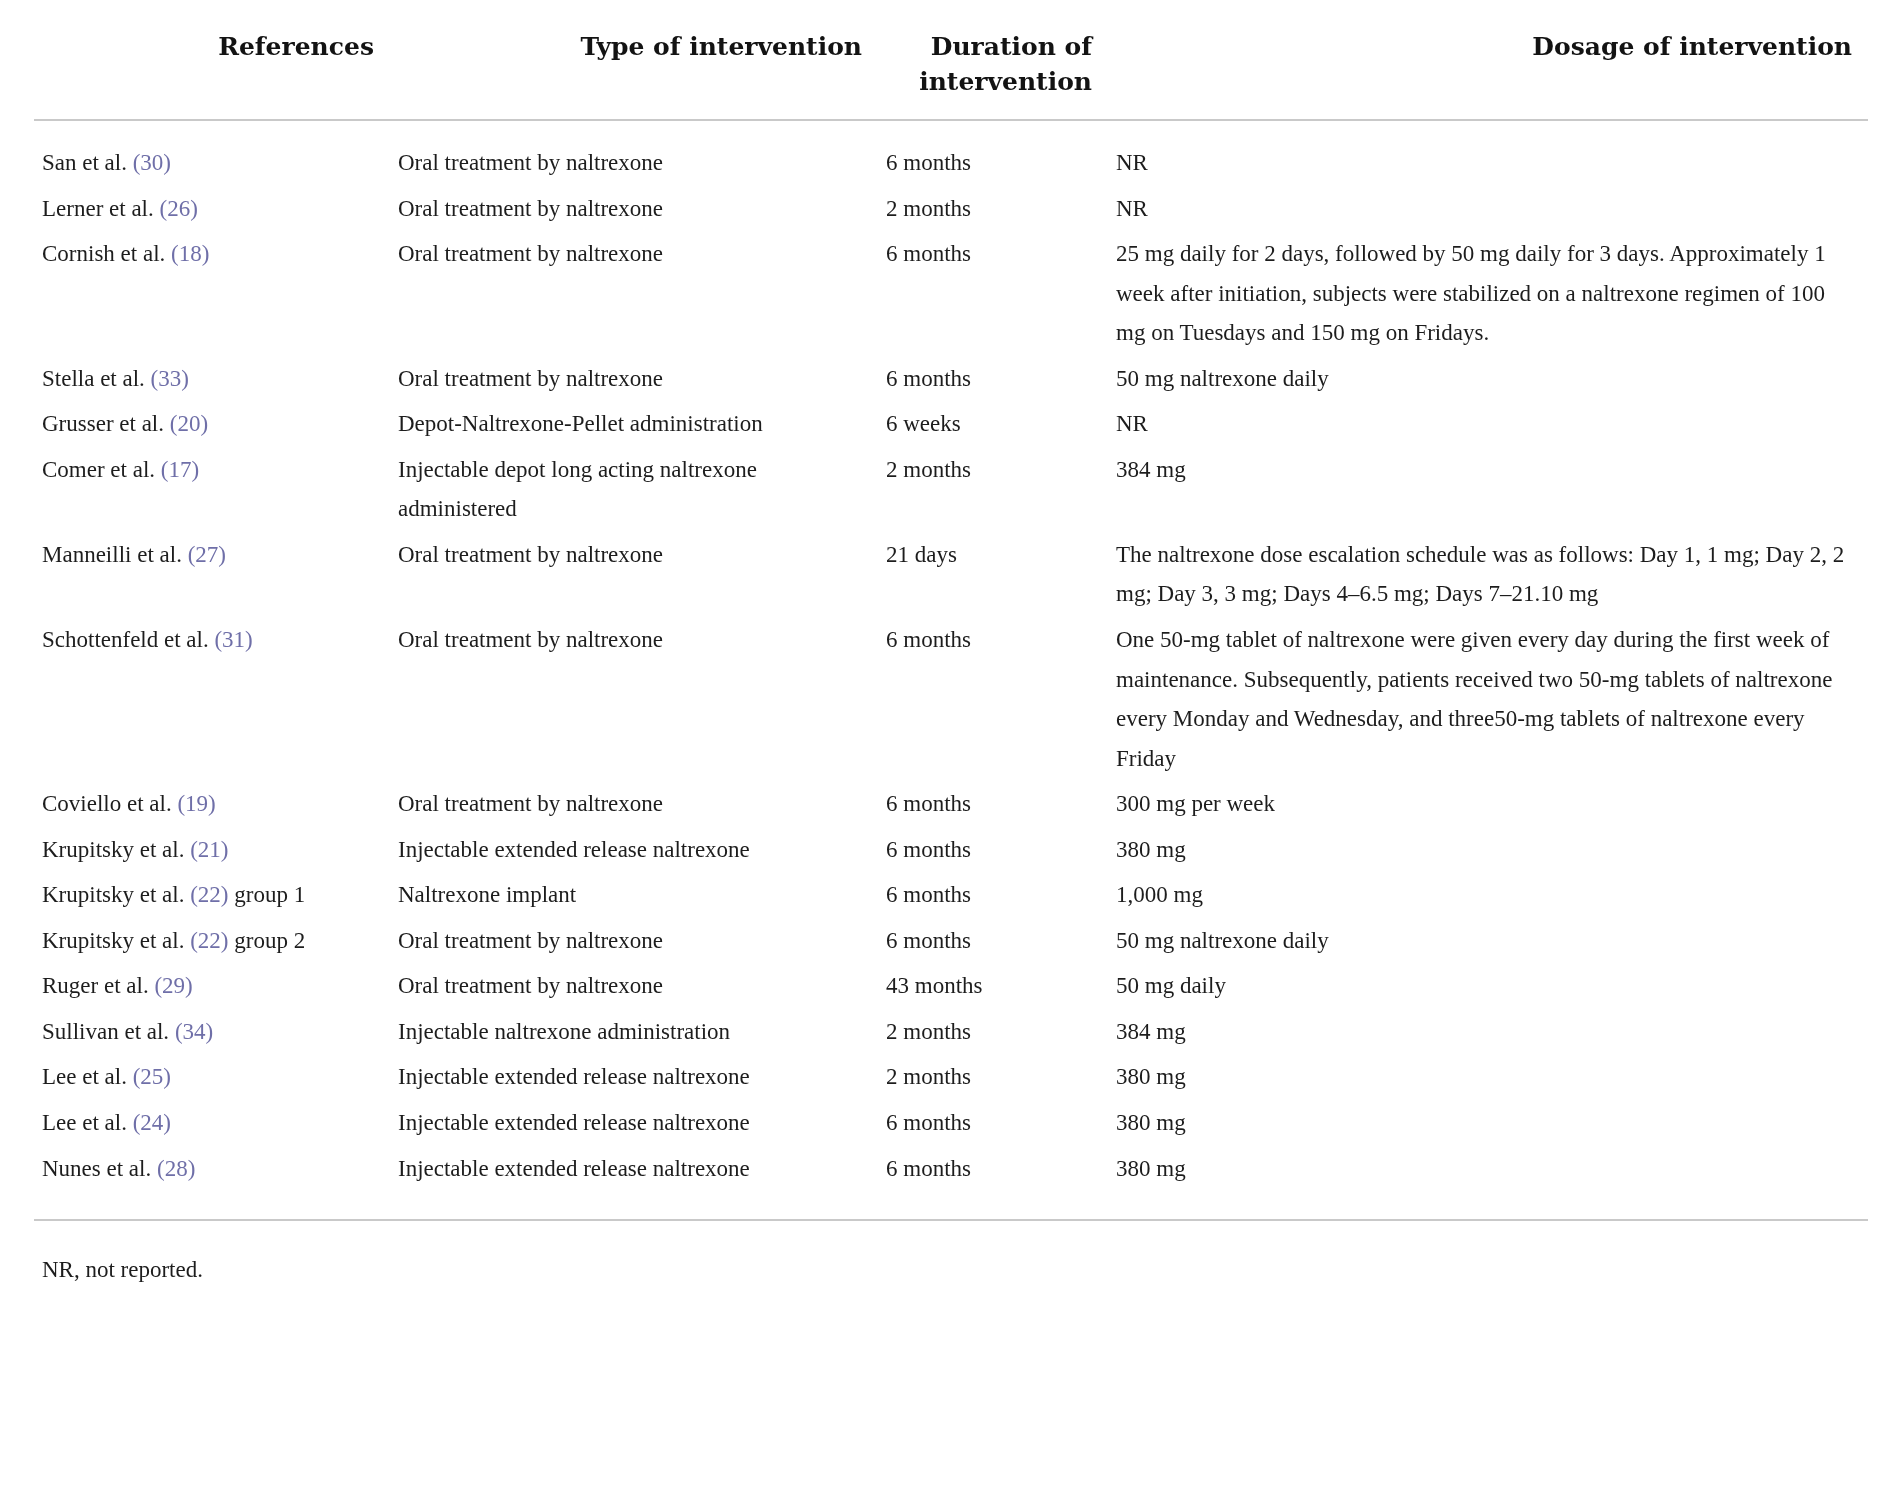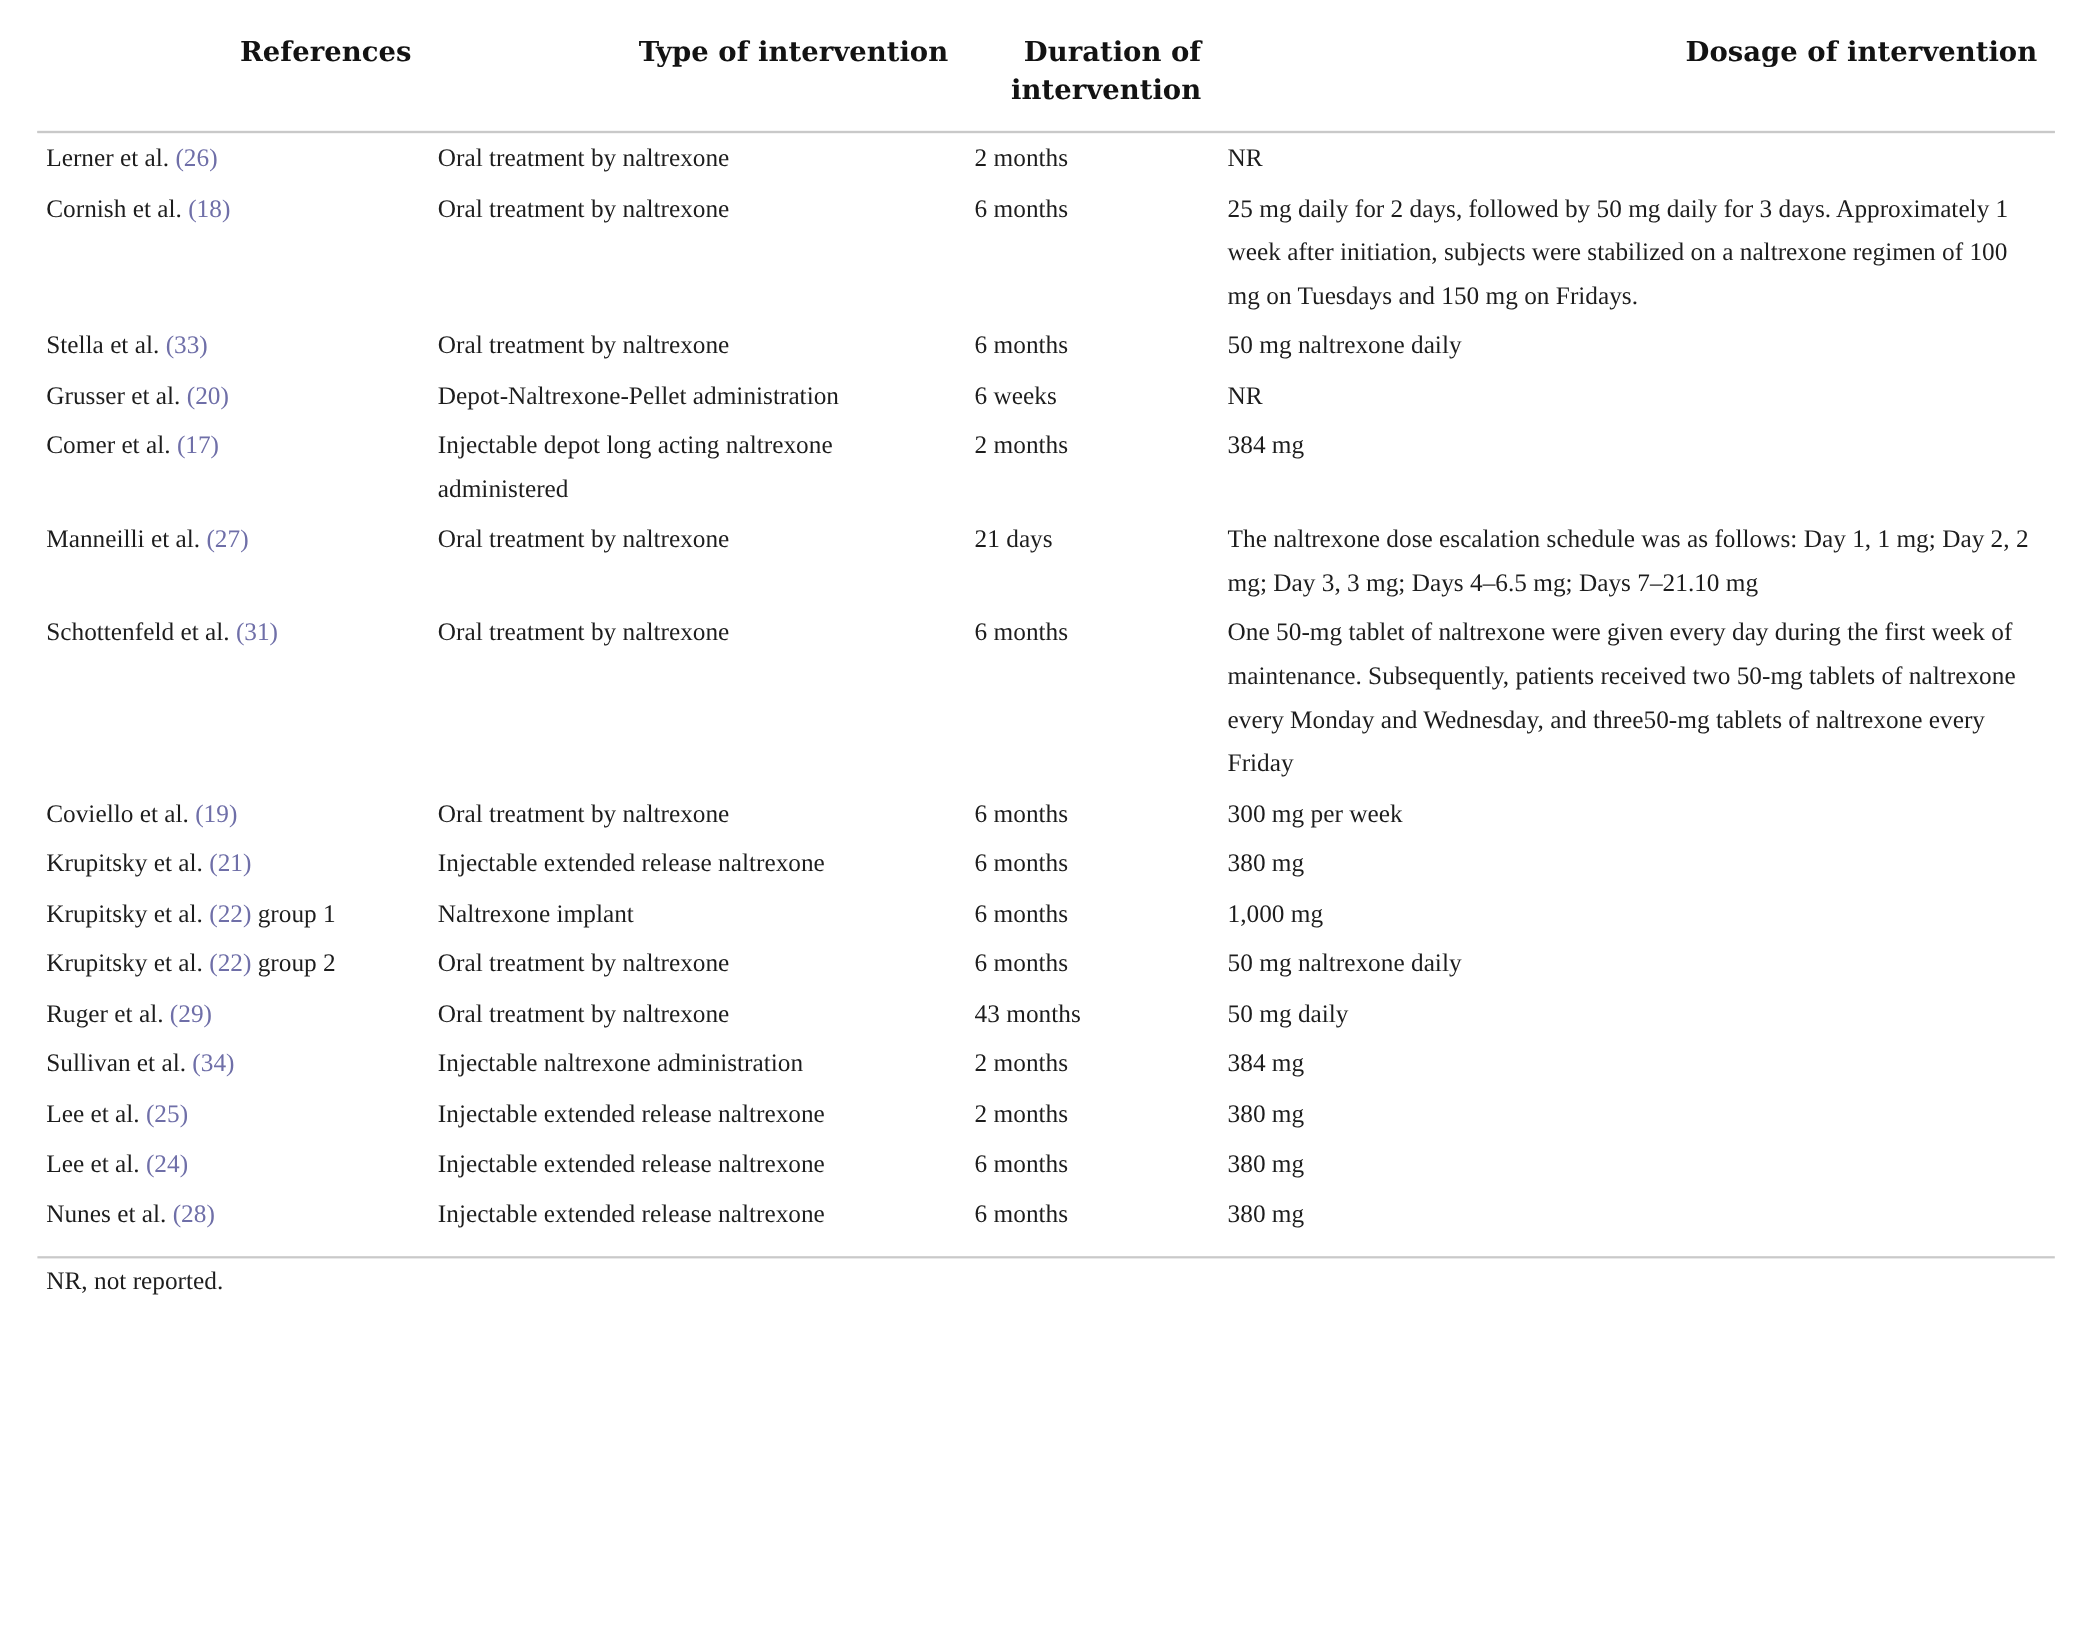--- a/index.html
+++ b/index.html
@@ -49,22 +49,22 @@
   tbody tr.last-row td {
     padding-bottom: 18px;
   }
   .colref  { width: 356px; }
   .coltype { width: 488px; }
   .coldur  { width: 230px; }
   .coldose { width: auto; }
   .refnum { color: #6f6fa8; }
   .footnote-wrap {
     border-top: 2px solid #c9c9c9;
-    margin-top: 0;
-    padding-top: 4px;
+    margin-top: 13px;
+    padding-top: 32px;
   }
   .footnote {
     font-size: 23px;
     line-height: 1.5;
     color: #1d1d1d;
     padding-left: 8px;
   }
 </style>
 </head>
 <body>
@@ -79,20 +79,26 @@
     </colgroup>
     <thead>
       <tr>
         <th>References</th>
         <th>Type of intervention</th>
         <th>Duration of intervention</th>
         <th>Dosage of intervention</th>
       </tr>
     </thead>
     <tbody id="tbody">
+        <tr class="first-row">
+          <td><span>San et al. </span><span class="refnum">(30)</span><span></span></td>
+          <td>Oral treatment by naltrexone</td>
+          <td>6 months</td>
+          <td>NR</td>
+        </tr>
         <tr>
           <td><span>Lerner et al. </span><span class="refnum">(26)</span><span></span></td>
           <td>Oral treatment by naltrexone</td>
           <td>2 months</td>
           <td>NR</td>
         </tr>
         <tr>
           <td><span>Cornish et al. </span><span class="refnum">(18)</span><span></span></td>
           <td>Oral treatment by naltrexone</td>
           <td>6 months</td>

